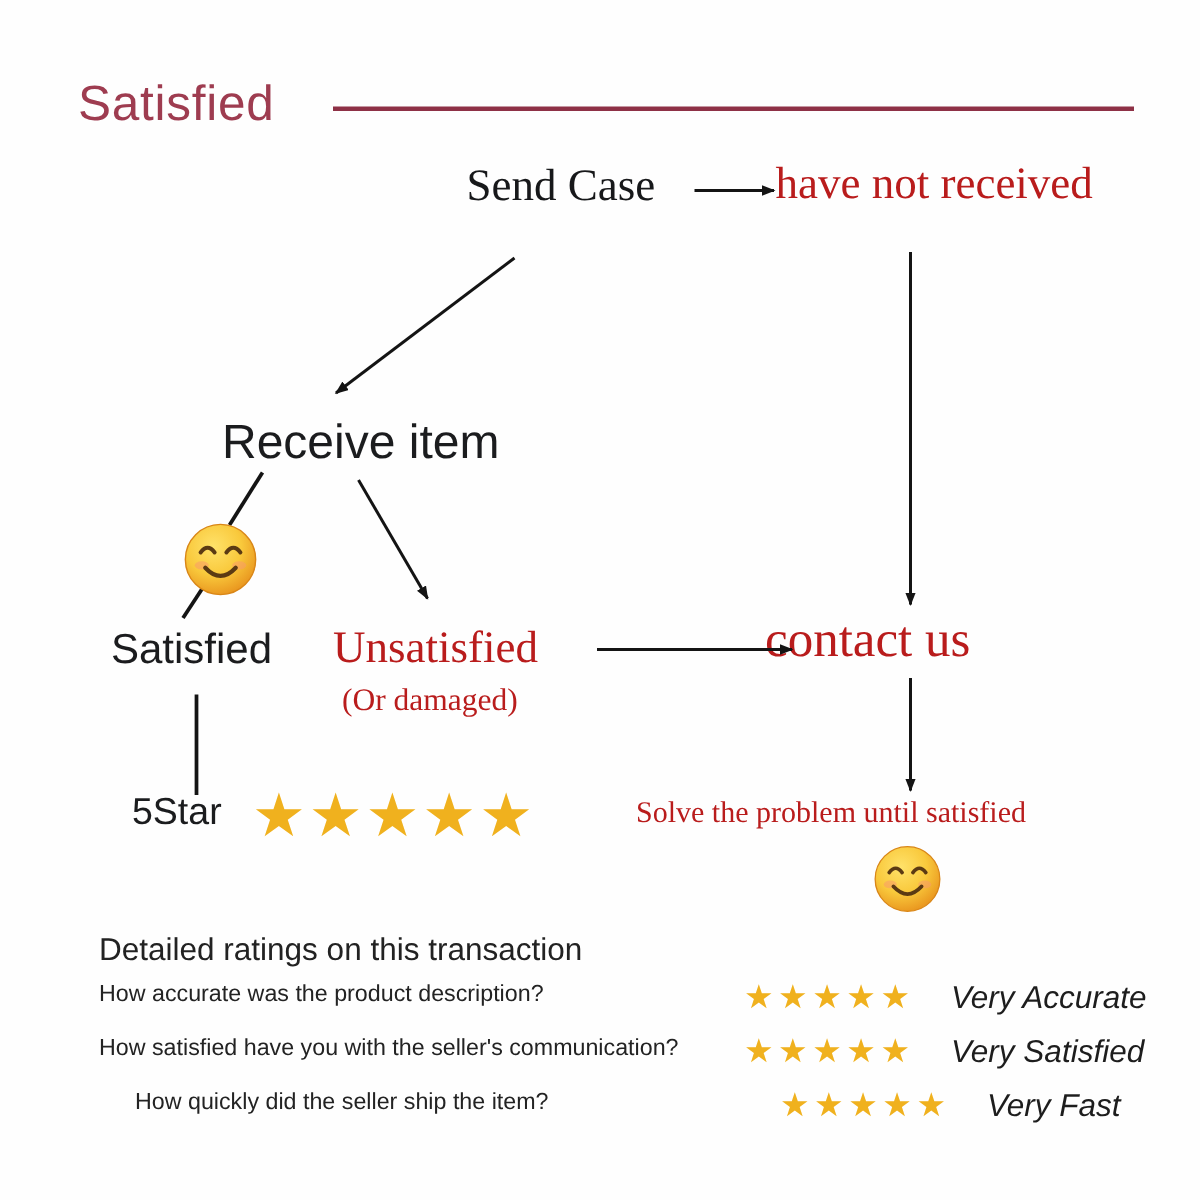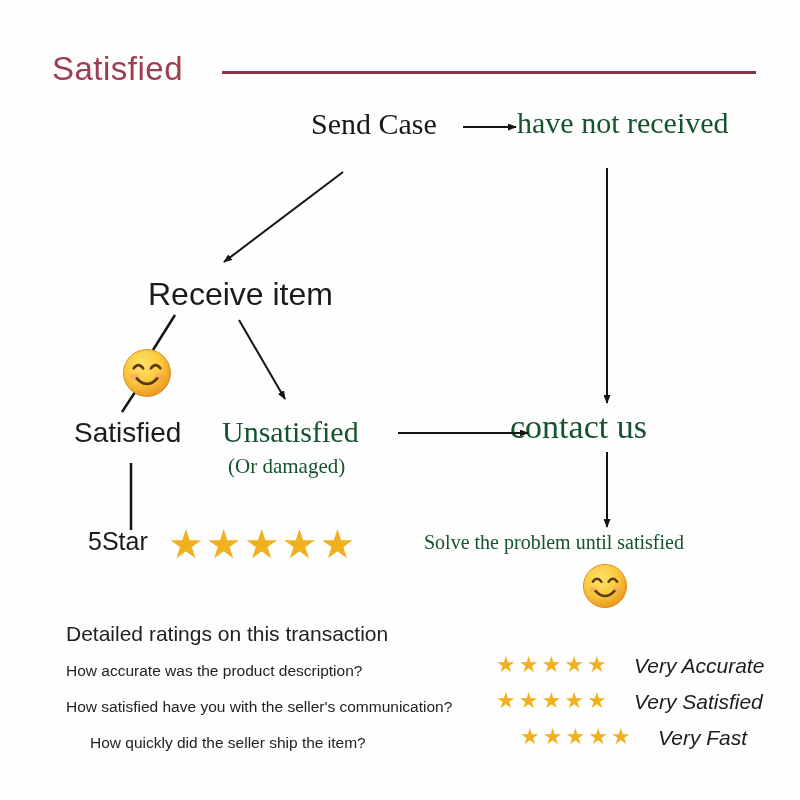--- a/index.html
+++ b/index.html
@@ -43,21 +43,21 @@
     position: absolute;
     white-space: nowrap;
     line-height: 1;
   }
   .serif-black {
     font-family: "Liberation Serif", serif;
     color: #17181a;
   }
   .serif-red {
     font-family: "Liberation Serif", serif;
-    color: #14532d;
+    color: #b91c1c;
   }
   .sans-black {
     font-family: "Liberation Sans", sans-serif;
     color: #1b1c1e;
   }
 
   #send-case      { left: 311px; top: 109px; font-size: 30px; }
   #have-not-recv  { left: 517px; top: 108px; font-size: 30px; }
   #receive-item   { left: 148px; top: 278px; font-size: 32px; }
   #satisfied      { left: 74px;  top: 419px; font-size: 28px; }
@@ -102,21 +102,21 @@
     font-family: "Liberation Sans", sans-serif;
     font-size: 21px;
     color: #222;
     white-space: nowrap;
   }
   .rating-row {
     position: absolute;
     left: 66px;
     height: 26px;
     display: flex;
-    align-items: flex-end;
+    align-items: flex-start;
     white-space: nowrap;
   }
   .rating-q {
     font-family: "Liberation Sans", sans-serif;
     font-size: 15.5px;
     color: #232323;
   }
   .rating-stars {
     position: absolute;
     left: 496px;

